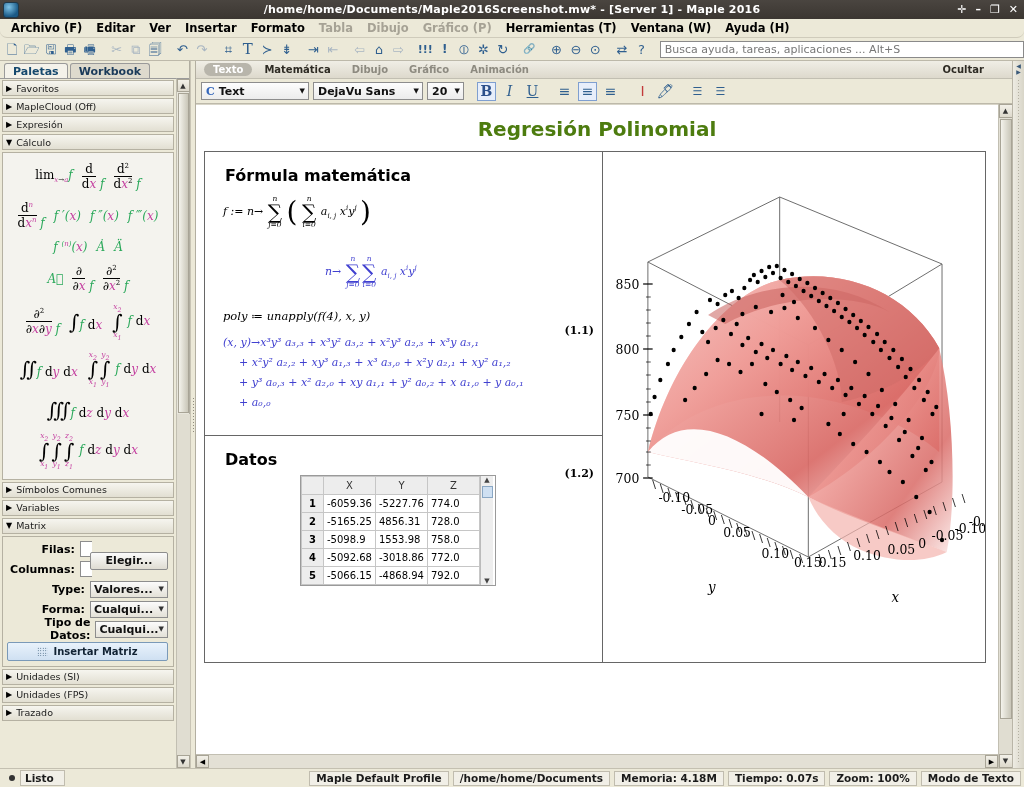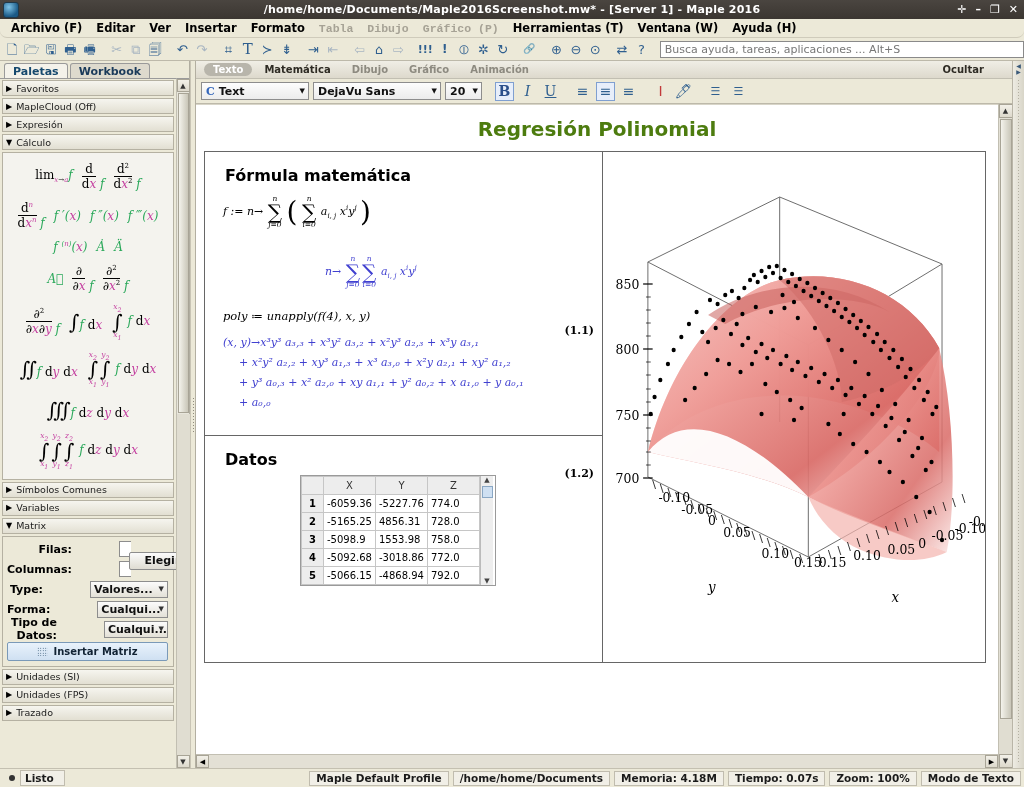--- a/index.html
+++ b/index.html
@@ -49,21 +49,21 @@
     background: #ece9d8;
     border-bottom: 1px solid #cfcbbb;
     display: flex; align-items: flex-end;
     padding-left: 4px;
     font-size: 11.5px;
     border-radius: 7px;
   }
   .menu-item {
     padding: 2px 7px; color: #000; font-weight: bold; white-space: nowrap;
   }
-  .menu-item.disabled { color: #a6a295; font-family: Liberation Mono, monospace; }
+  .menu-item.disabled { color: #a6a295; }
 
   
   .toolbar {
     height: 23px; flex: 0 0 23px;
     background: #ece9d8;
     border-bottom: 1px solid #bdb9aa;
     display: flex; align-items: center; padding-left: 3px;
     gap: 1px;
   }
   .tbtn {
@@ -129,21 +129,21 @@
   .v { color: #c43fa0; font-style: italic; }
   .sum-int { font-size: 20px; }
   sup.s, sub.s { font-size: 7px; }
 
   
   .matrix-body {
     border: 1px solid #b5b1a2; background: #ece9d8;
     margin-bottom: 2px; padding: 4px 5px 5px 4px;
     font-size: 11px;
   }
-  .mrow { display: flex; align-items: center; margin-bottom: 3px; height: 17px; gap: 42px; }
+  .mrow { display: flex; align-items: center; margin-bottom: 3px; height: 17px; }
   .mlabel { flex: 1 1 auto; text-align: right; padding-right: 5px; font-weight: bold; font-size: 11px; }
   .mfield {
     width: 12px; height: 16px; background: #fff;
     border: 1px solid #8d8d8d; border-right: none;
   }
   .mbtn {
     width: 78px; height: 18px; font-size: 11px; font-weight: bold;
     background: linear-gradient(#fbfbfb, #dfdcd2);
     border: 1px solid #8d8d8d; border-radius: 2px;
     display: flex; align-items: center; justify-content: center;
@@ -593,21 +593,21 @@
         <div class="ctx-tab">Animación</div>
         <div class="ocultar">Ocultar</div>
       </div>
 
       <div class="fmt-bar">
         <div class="combo" style="width:108px;">
           <span class="cmark">C</span>
           <span>Text</span>
           <span class="arrow">▼</span>
         </div>
-        <div class="combo" style="width:128px;">
+        <div class="combo" style="width:110px;">
           <span>DejaVu Sans</span>
           <span class="arrow">▼</span>
         </div>
         <div class="combo" style="width:37px;">
           <span>20</span>
           <span class="arrow">▼</span>
         </div>
         <div class="fsep"></div>
         <div class="fbtn boxed" style="font-family:'DejaVu Serif',serif;font-weight:bold;color:#2b4f8a;">B</div>
         <div class="fbtn" style="font-family:'DejaVu Serif',serif;font-style:italic;">I</div>

